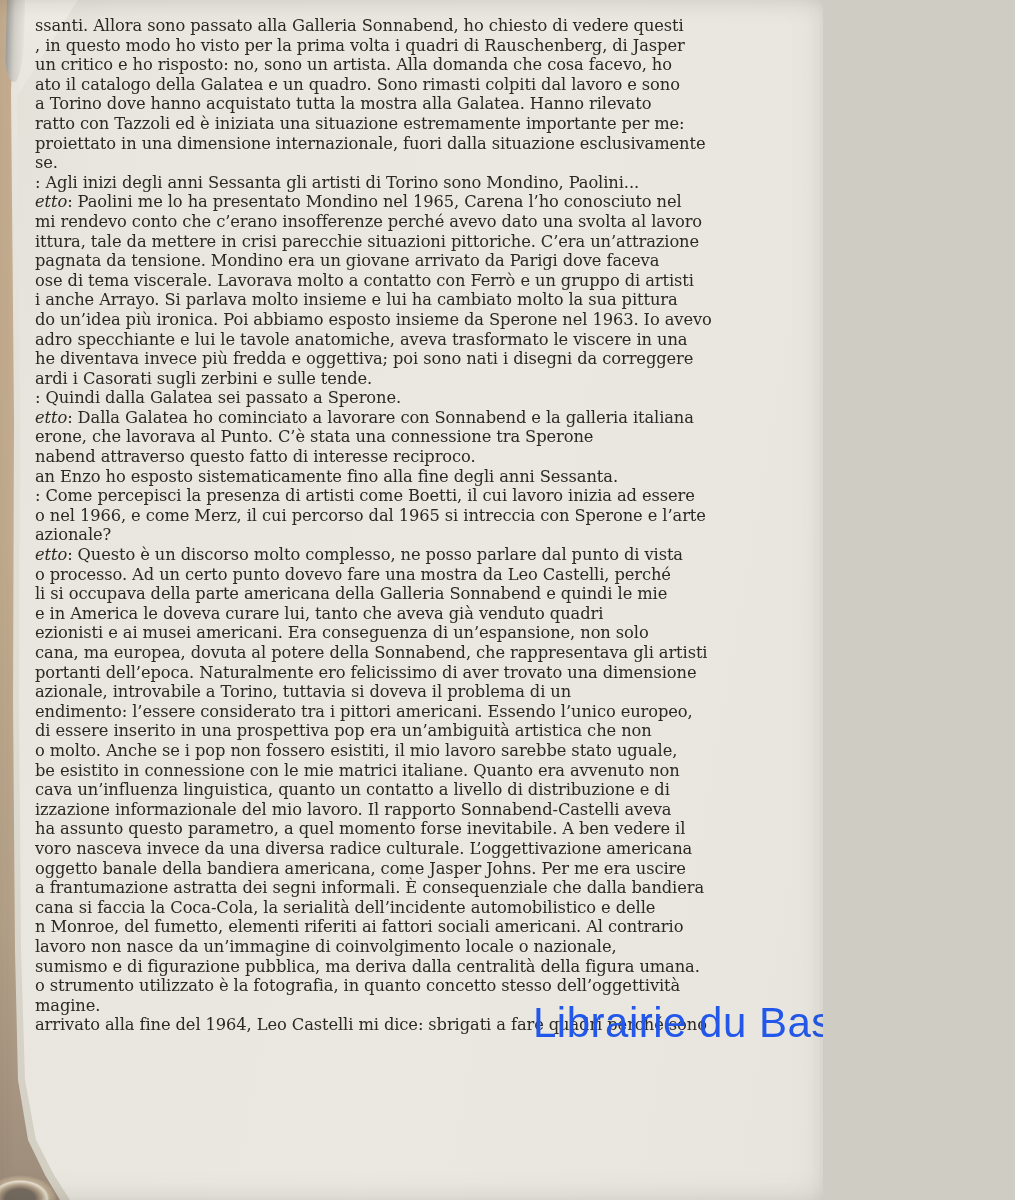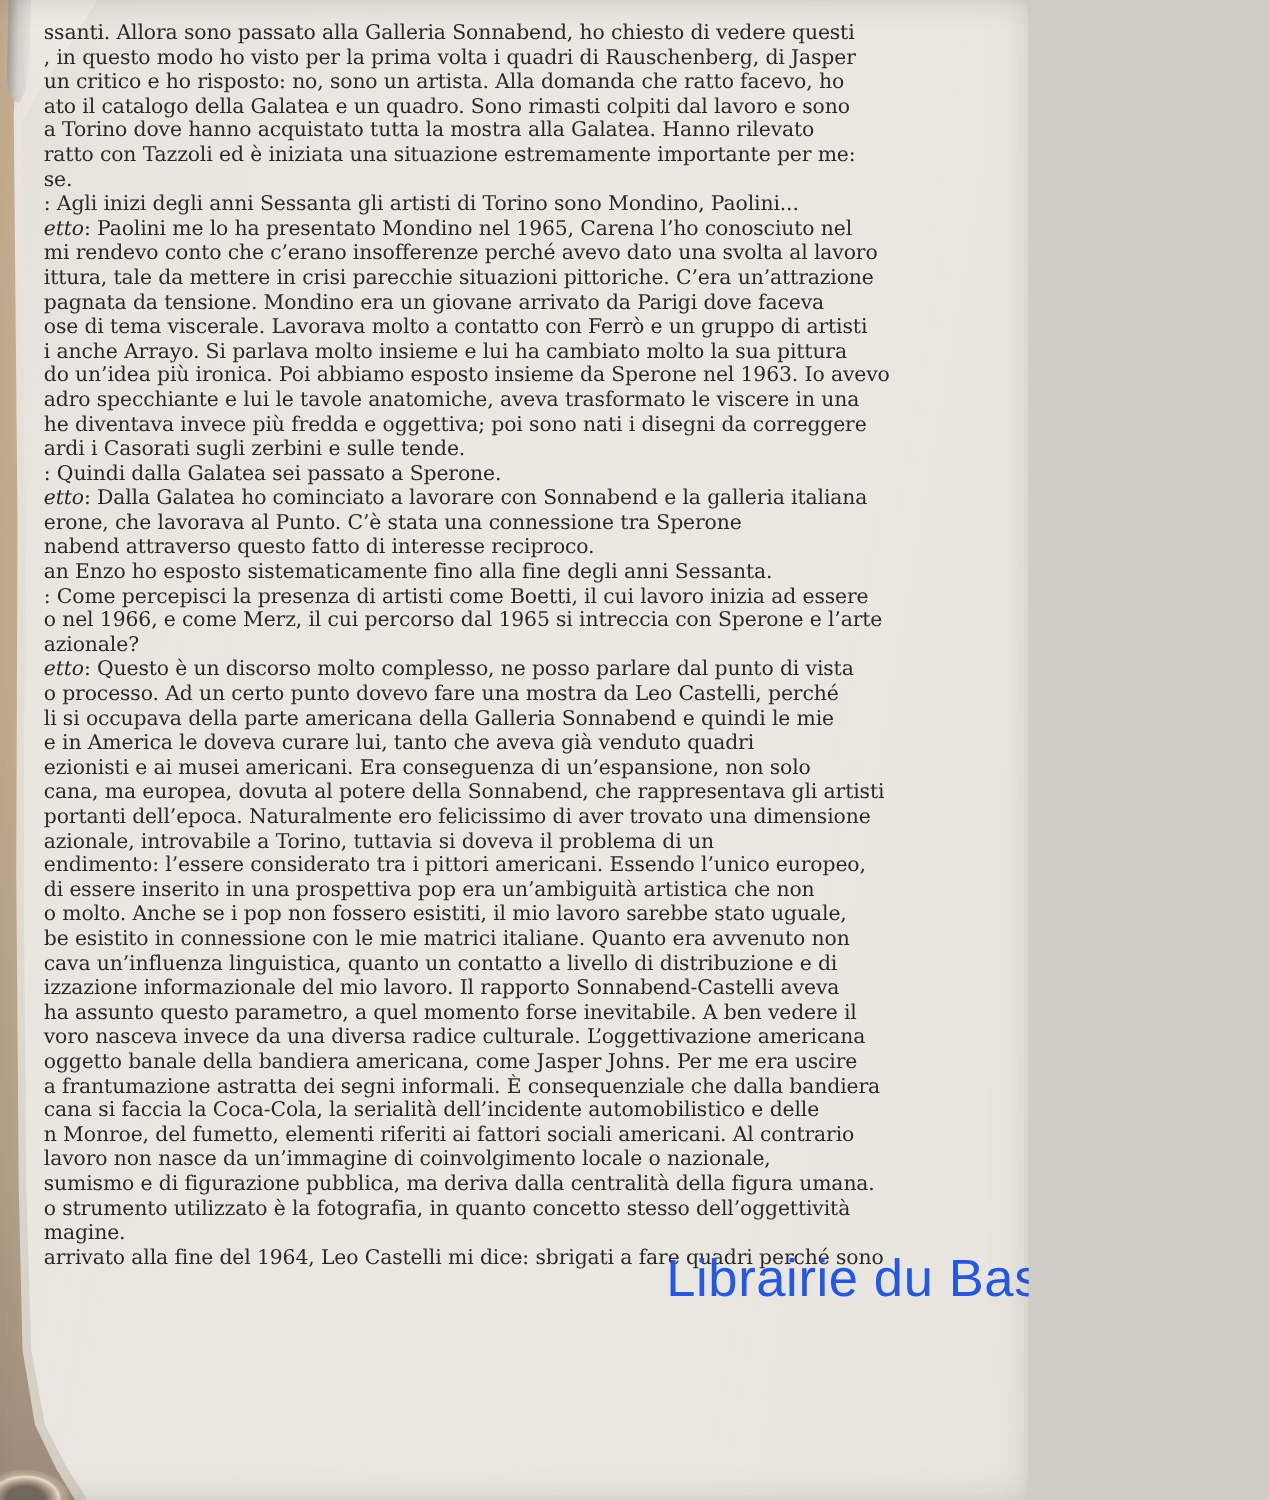--- a/index.html
+++ b/index.html
@@ -56,24 +56,25 @@
 
   <div class="gutter-edge-light"></div>
   <div class="gutter-tan"></div>
   <div class="curl-highlight"></div>
   <div class="curl-gray"></div>
   <div class="corner-bands"></div>
 
   <div class="textblock">
       <div class="line">ssanti. Allora sono passato alla Galleria Sonnabend, ho chiesto di vedere questi</div>
       <div class="line">, in questo modo ho visto per la prima volta i quadri di Rauschenberg, di Jasper</div>
-      <div class="line">un critico e ho risposto: no, sono un artista. Alla domanda che ratto facevo, ho</div>
+      <div class="line">un critico e ho risposto: no, sono un artista. Alla domanda che cosa facevo, ho</div>
       <div class="line">ato il catalogo della Galatea e un quadro. Sono rimasti colpiti dal lavoro e sono</div>
       <div class="line">a Torino dove hanno acquistato tutta la mostra alla Galatea. Hanno rilevato</div>
       <div class="line">ratto con Tazzoli ed è iniziata una situazione estremamente importante per me:</div>
+      <div class="line">proiettato in una dimensione internazionale, fuori dalla situazione esclusivamente</div>
       <div class="line">se.</div>
       <div class="line">: Agli inizi degli anni Sessanta gli artisti di Torino sono Mondino, Paolini...</div>
       <div class="line"><em>etto</em>: Paolini me lo ha presentato Mondino nel 1965, Carena l’ho conosciuto nel</div>
       <div class="line">mi rendevo conto che c’erano insofferenze perché avevo dato una svolta al lavoro</div>
       <div class="line">ittura, tale da mettere in crisi parecchie situazioni pittoriche. C’era un’attrazione</div>
       <div class="line">pagnata da tensione. Mondino era un giovane arrivato da Parigi dove faceva</div>
       <div class="line">ose di tema viscerale. Lavorava molto a contatto con Ferrò e un gruppo di artisti</div>
       <div class="line">i anche Arrayo. Si parlava molto insieme e lui ha cambiato molto la sua pittura</div>
       <div class="line">do un’idea più ironica. Poi abbiamo esposto insieme da Sperone nel 1963. Io avevo</div>
       <div class="line">adro specchiante e lui le tavole anatomiche, aveva trasformato le viscere in una</div>

